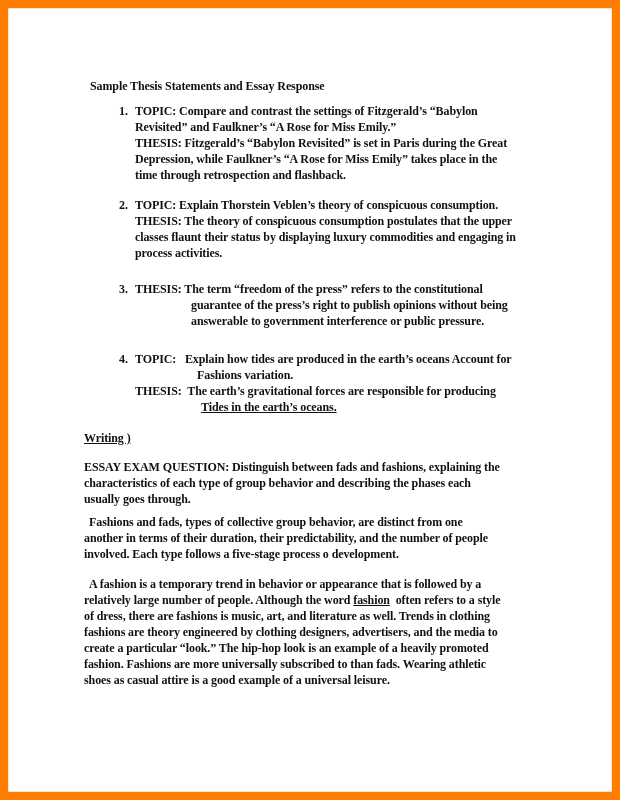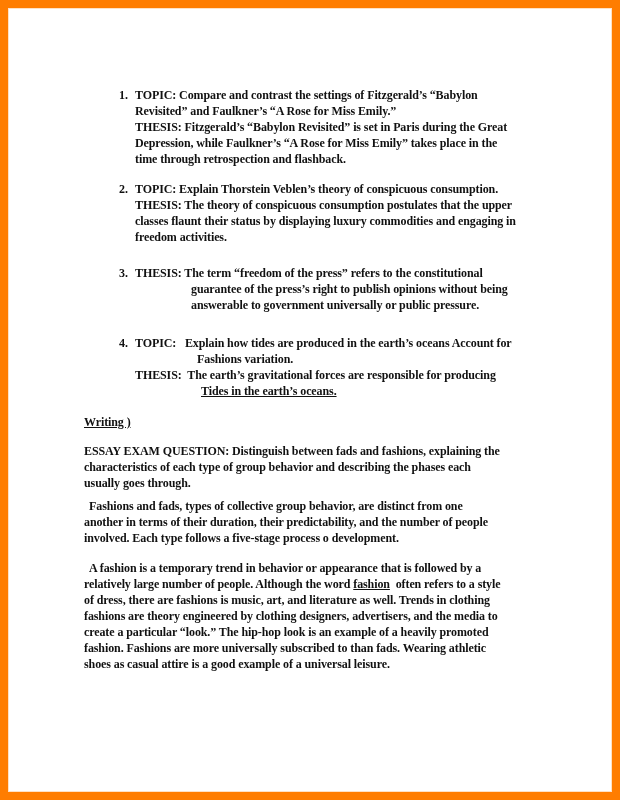--- a/index.html
+++ b/index.html
@@ -49,48 +49,49 @@
   .firstline { padding-left: 5px; }
   .u { text-decoration: underline; }
 </style>
 </head>
 <body>
 
 <div class="frame">
   <div class="inner-edge"></div>
   <div class="content">
 
+    <div class="title line">Sample Thesis Statements and Essay Response</div>
 
     <div class="list-item item-1">
       <div class="num line">1.</div>
       <div class="lines">
         <div class="line">TOPIC: Compare and contrast the settings of Fitzgerald’s “Babylon</div>
         <div class="line">Revisited” and Faulkner’s “A Rose for Miss Emily.”</div>
         <div class="line">THESIS: Fitzgerald’s “Babylon Revisited” is set in Paris during the Great</div>
         <div class="line">Depression, while Faulkner’s “A Rose for Miss Emily” takes place in the</div>
         <div class="line">time through retrospection and flashback.</div>
       </div>
     </div>
 
     <div class="list-item item-2">
       <div class="num line">2.</div>
       <div class="lines">
         <div class="line">TOPIC: Explain Thorstein Veblen’s theory of conspicuous consumption.</div>
         <div class="line">THESIS: The theory of conspicuous consumption postulates that the upper</div>
         <div class="line">classes flaunt their status by displaying luxury commodities and engaging in</div>
-        <div class="line">freedom activities.</div>
+        <div class="line">process activities.</div>
       </div>
     </div>
 
     <div class="list-item item-3">
       <div class="num line">3.</div>
       <div class="lines">
         <div class="line">THESIS: The term “freedom of the press” refers to the constitutional</div>
         <div class="line ind56">guarantee of the press’s right to publish opinions without being</div>
-        <div class="line ind56">answerable to government universally or public pressure.</div>
+        <div class="line ind56">answerable to government interference or public pressure.</div>
       </div>
     </div>
 
     <div class="list-item item-4">
       <div class="num line">4.</div>
       <div class="lines">
         <div class="line">TOPIC:   Explain how tides are produced in the earth’s oceans Account for</div>
         <div class="line ind62">Fashions variation.</div>
         <div class="line">THESIS:  The earth’s gravitational forces are responsible for producing</div>
         <div class="line ind66">Tides in the earth’s oceans.</div>

